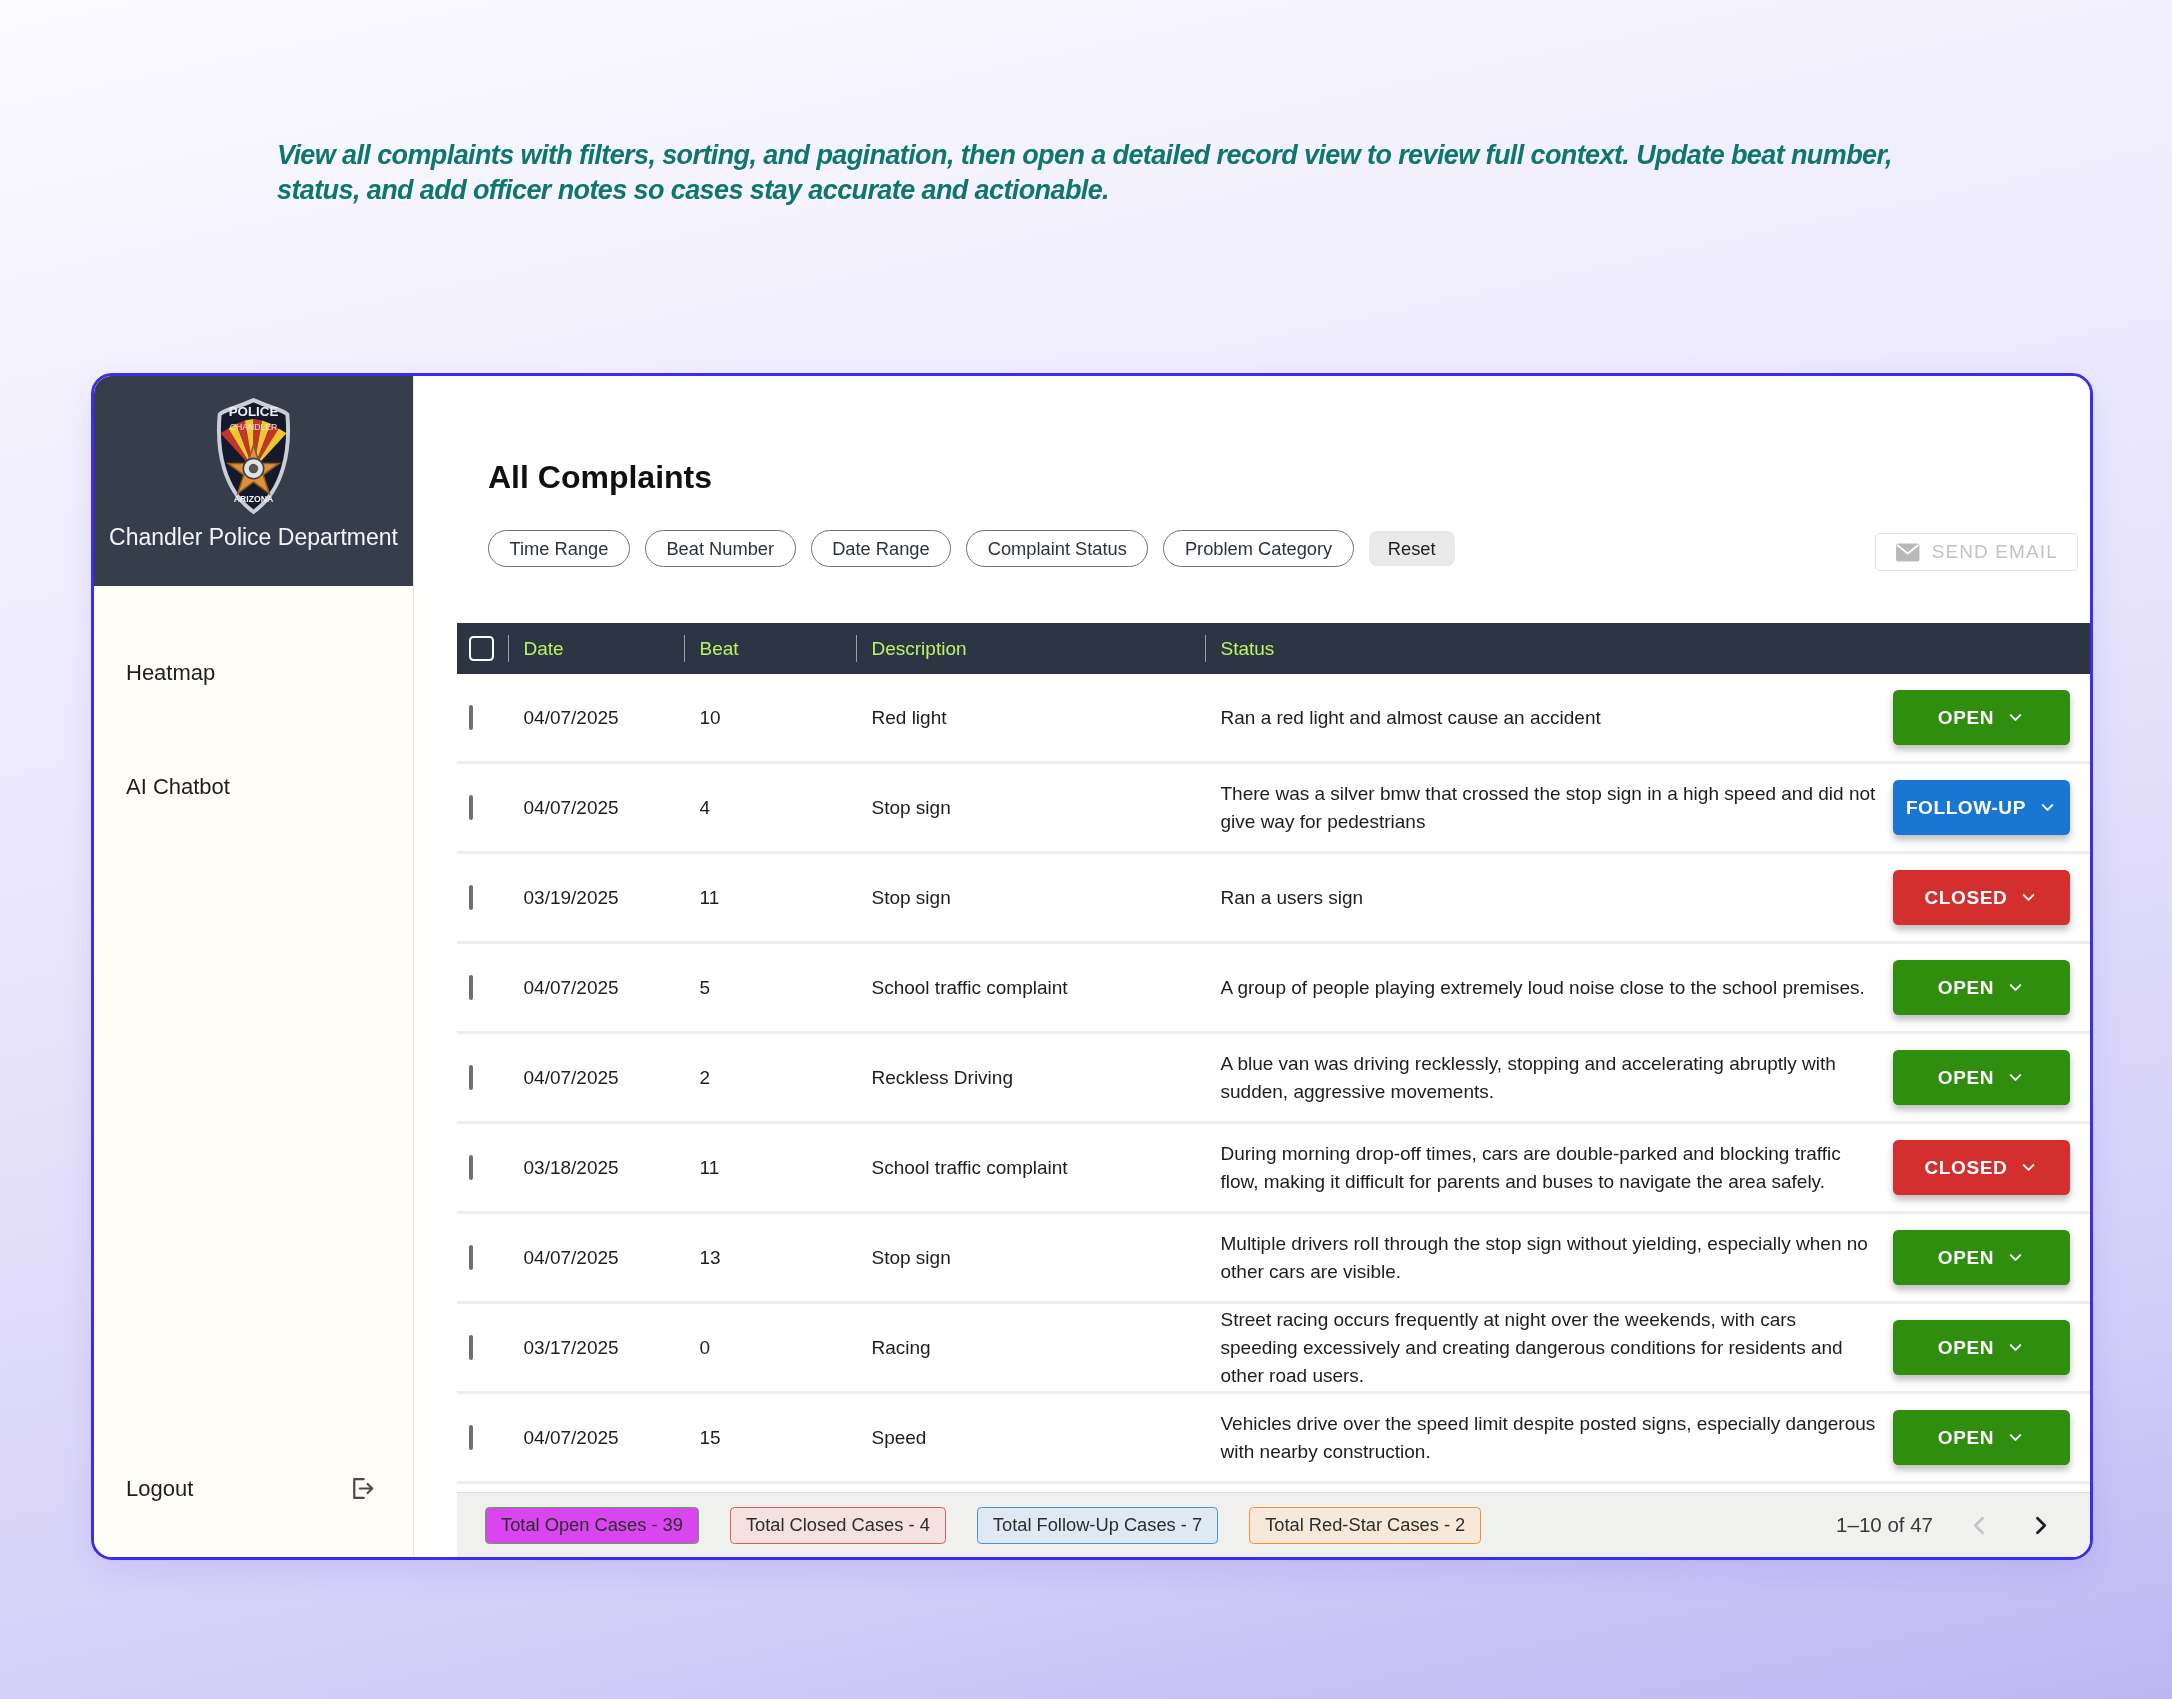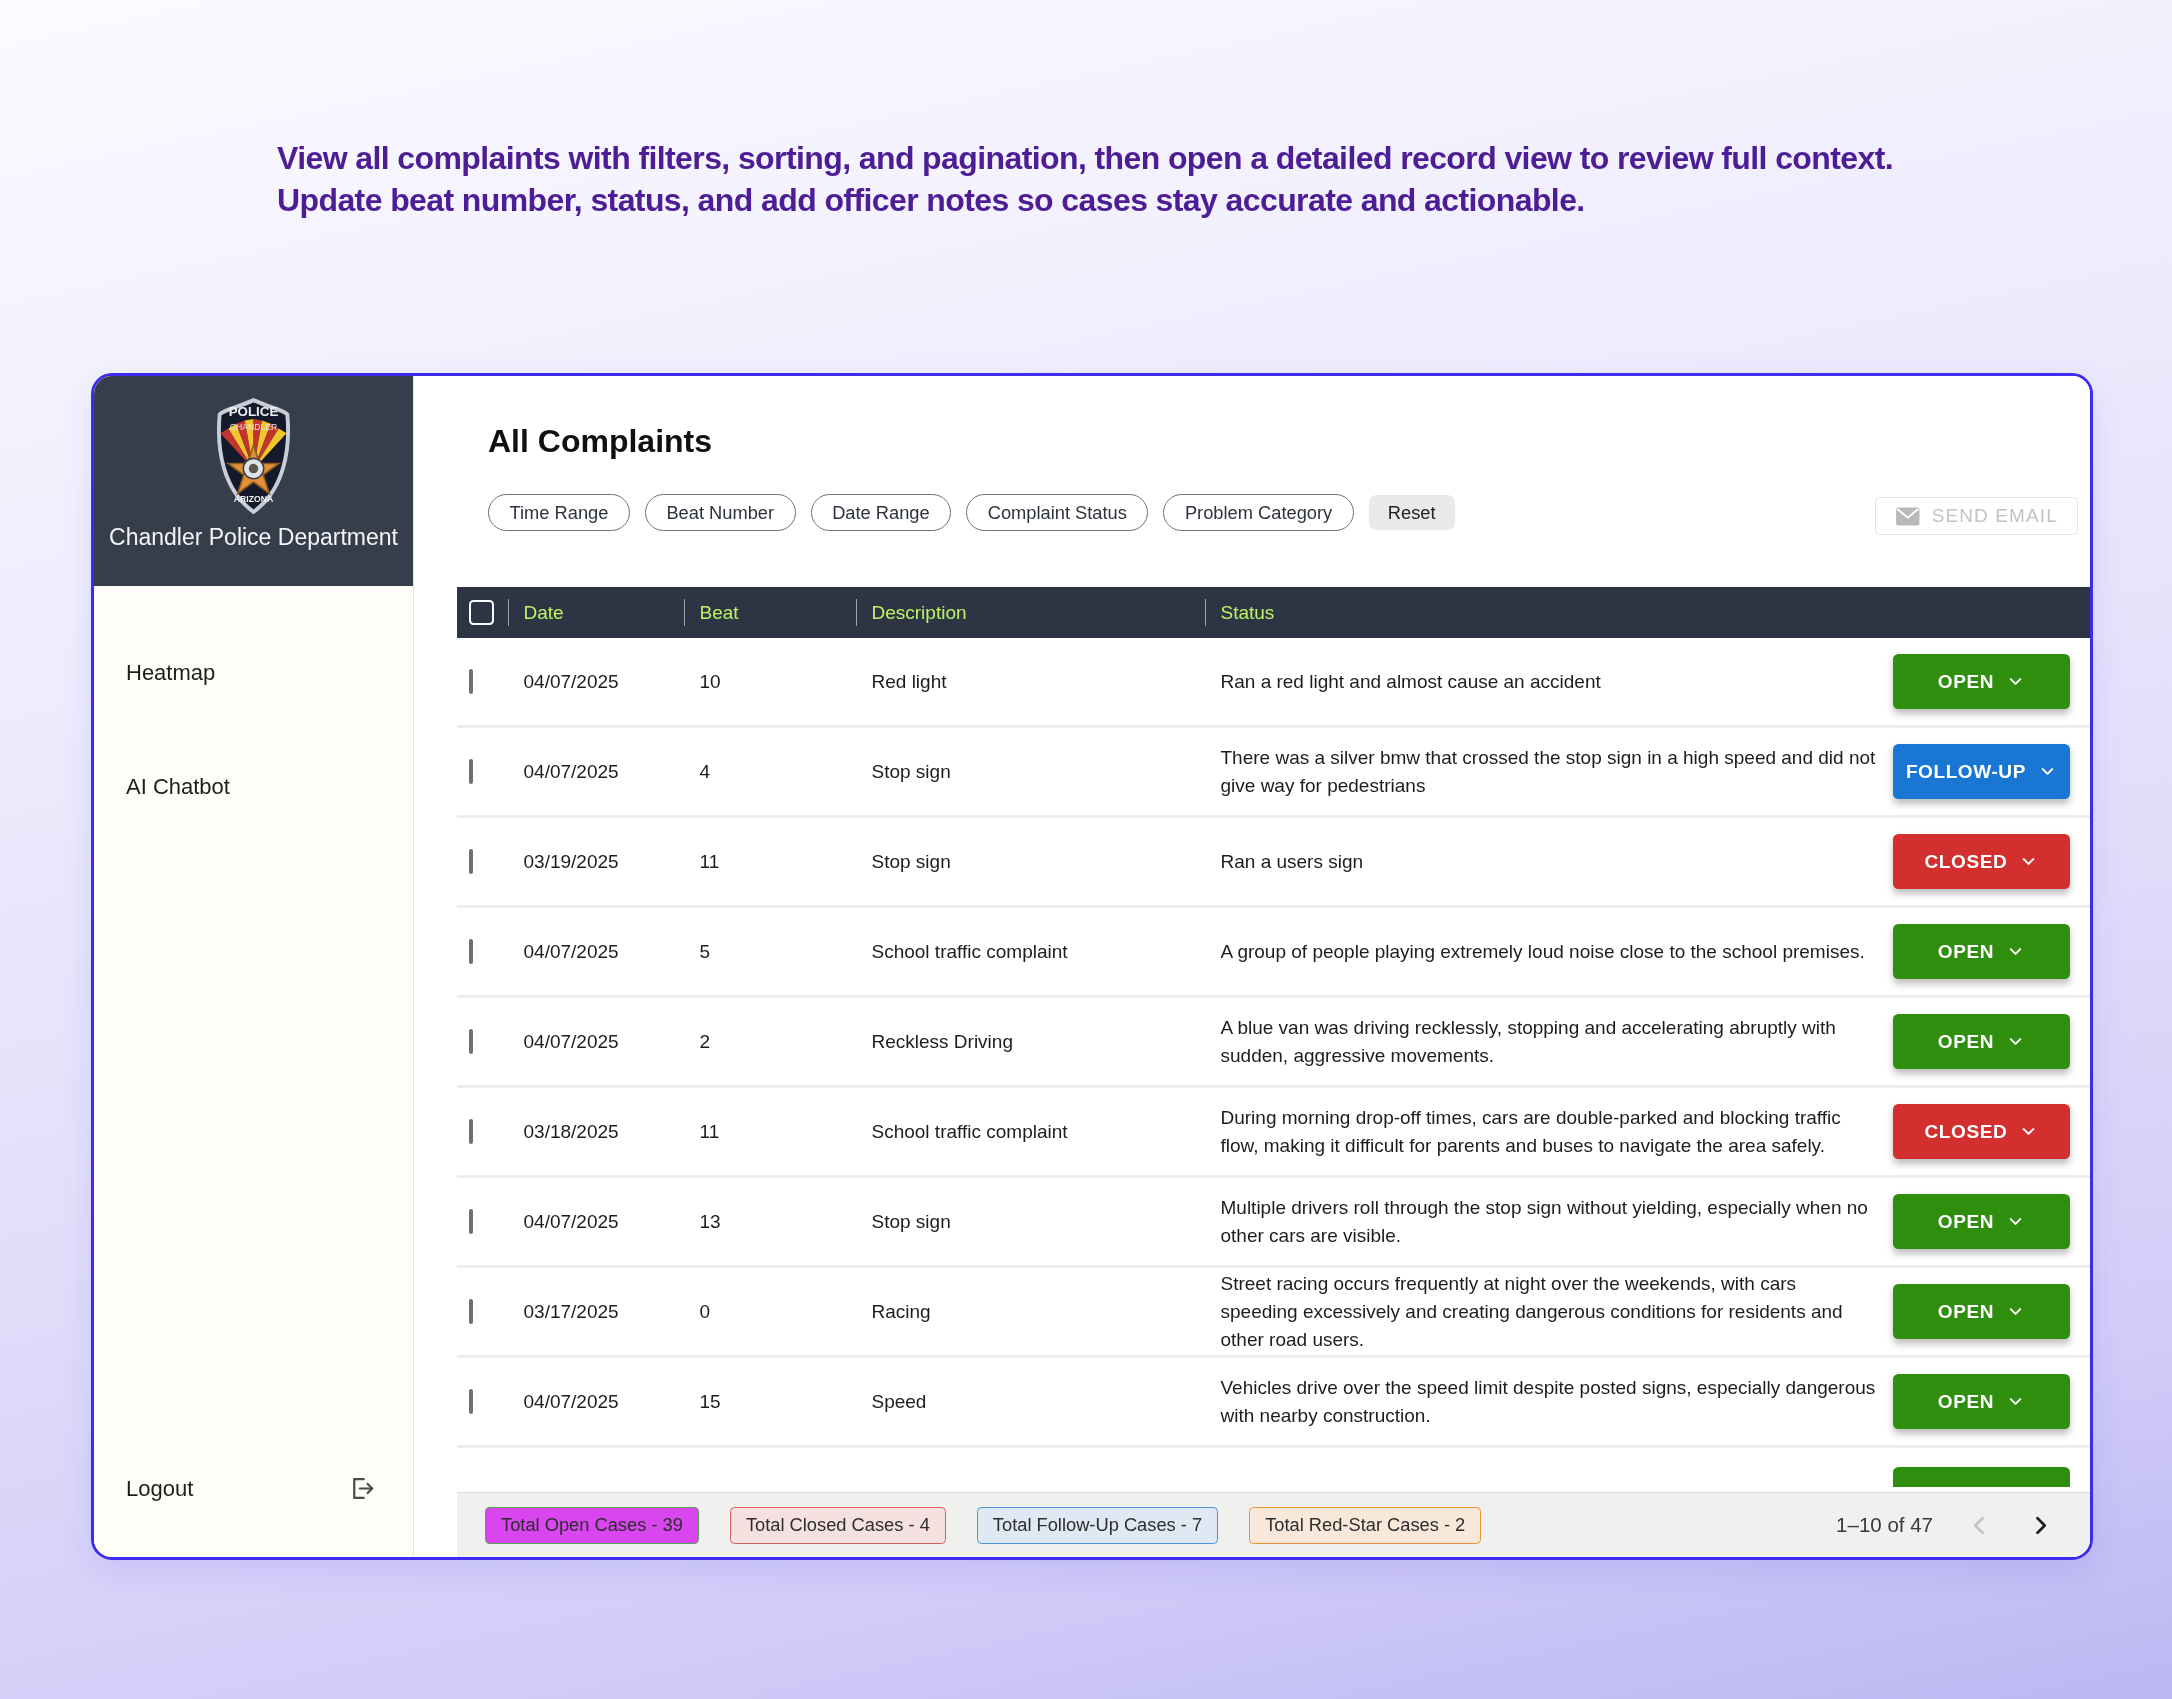--- a/index.html
+++ b/index.html
@@ -7,22 +7,23 @@
   body {
     font-family:"Liberation Sans", sans-serif;
     background:linear-gradient(168deg,#fbfaff 0%,#efedfd 30%,#e2defa 58%,#d2cdf8 82%,#bcb7f2 100%);
     position:relative;
   }
   .canvas { position:absolute; inset:0; }
 
   
   .instruction {
     position:absolute; left:277px; top:138px; width:1663px;
-    font-size:32px; font-weight:bold; line-height:1.30; letter-spacing:-0.6px;
-    color:#4c1d95;
+    font-size:27px; font-weight:bold; line-height:1.30; letter-spacing:-0.6px;
+    color:#0f766e;
+    font-style:italic;
   }
 
   
   .card {
     position:absolute; left:91px; top:373px; width:2002px; height:1187px;
     background:#ffffff; border:3.3px solid #3c2bf0; border-radius:21px;
     overflow:hidden; box-shadow:0 11px 33px rgba(60,43,240,0.10);
   }
 
   
@@ -45,21 +46,21 @@
   }
 
   .logout-row {
     position:absolute; left:32px; right:37px; bottom:45px; height:47px;
     display:flex; align-items:center; justify-content:space-between;
     font-size:22px; color:#1e1e1e; cursor:pointer;
   }
 
   
   .main { position:absolute; left:363px; right:0; top:0; bottom:0; background:#ffffff; }
-  .main-header { position:relative; height:211px; background:#ffffff; }
+  .main-header { position:relative; height:211px; background:#ffffff;margin-top:36px; }
   .page-title { position:absolute; left:31px; top:47px; font-size:32px; font-weight:bold; color:#101010; }
   .filters { position:absolute; left:31px; top:118px; display:flex; gap:15px; align-items:center; }
   .chip {
     height:37px; padding:0 20.5px; border:1.7px solid #6b7280; border-radius:19px;
     background:#fff; font-size:18.3px; color:#2d333d; display:flex; align-items:center;
     font-family:"Liberation Sans", sans-serif; cursor:pointer; white-space:nowrap;
   }
   .chip.reset { border:none; background:#e9e9e9; color:#1f1f1f; padding:0 19px; border-radius:7.8px; height:35px; }
   .send-email {
     position:absolute; right:12.2px; top:121px; height:38px; padding:0 19px;

